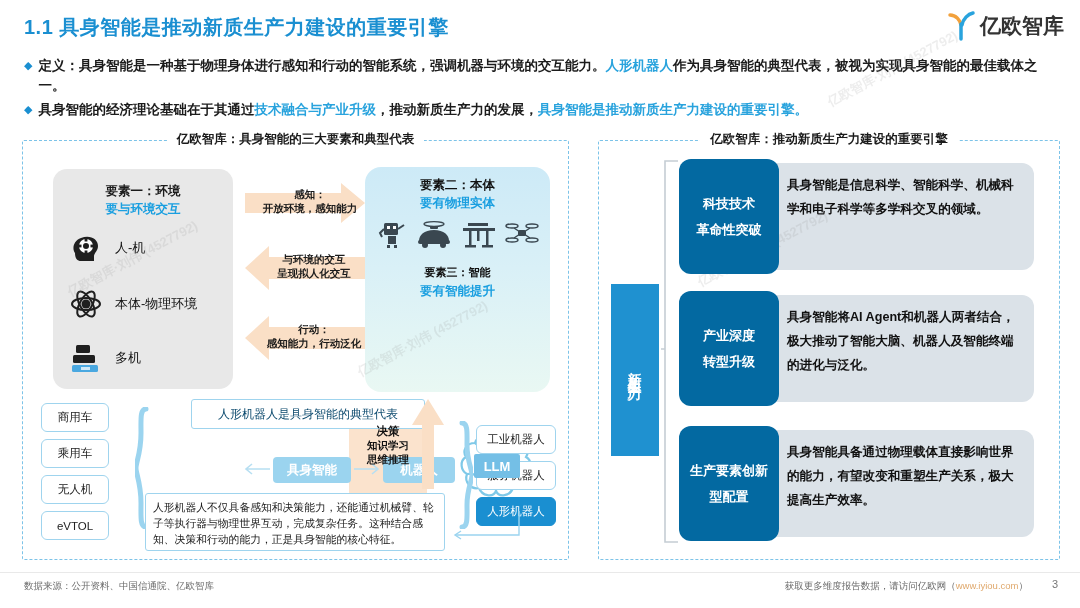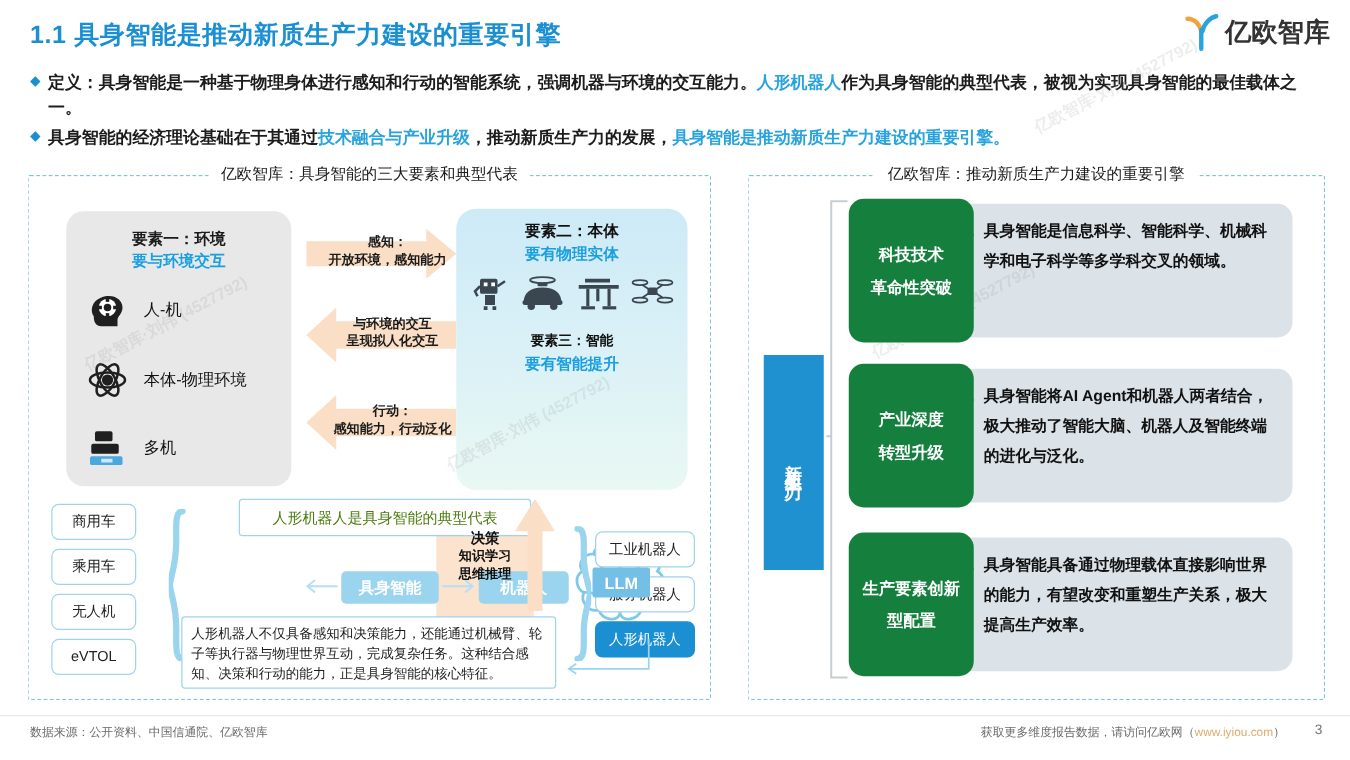--- a/index.html
+++ b/index.html
@@ -34,21 +34,21 @@
   }
   .btext{font-size:13.5px;line-height:20px;color:#1c1c1c;font-weight:bold;}
   .hl{color:#29a3dd;}
 
   
   .panel{
     position:absolute;border:1px dashed #7cc3e8;border-radius:2px;background:#fff;
   }
   .panel-cap{
     position:absolute;top:-10px;left:0;width:100%;text-align:center;
-    font-size:12.5px;font-weight:normal;color:#1b1b1b;
+    font-size:12.5px;font-weight:bold;color:#1b1b1b;
   }
   .panel-cap span{background:#fff;padding:0 10px;}
 
   #left-panel{left:22px;top:140px;width:545px;height:418px;}
   #right-panel{left:598px;top:140px;width:460px;height:418px;}
 
   
   .el1{
     position:absolute;left:30px;top:28px;width:180px;height:220px;
     background:#e8e8e8;border-radius:14px;
@@ -95,21 +95,21 @@
   }
   .brace-l{position:absolute;left:112px;top:266px;width:14px;height:118px;}
 
   .capbar{
     position:absolute;height:26px;border-radius:4px;background:#9bd4ef;color:#fff;
     display:flex;align-items:center;justify-content:center;font-size:12.5px;font-weight:bold;
   }
   .framebox{
     position:absolute;border:1px solid #9fd4ee;border-radius:3px;background:#fff;
   }
-  .framebox .t{font-size:12px;color:#4d7c0f;}
+  .framebox .t{font-size:12px;color:#0c4a6e;}
 
   .rbox{
     position:absolute;width:78px;height:27px;border:1px solid #9fd4ee;border-radius:6px;background:#fff;
     display:flex;align-items:center;justify-content:center;font-size:11.5px;color:#222;
   }
   .rbox.sel{background:#1a8fd1;border-color:#1a8fd1;color:#fff;}
 
   .desc{
     position:absolute;left:122px;top:352px;width:300px;height:58px;
     border:1px solid #9fd4ee;border-radius:3px;background:#fff;
@@ -120,21 +120,21 @@
   
   .vbar{
     position:absolute;left:12px;top:143px;width:48px;height:172px;background:#1f91d0;
     color:#fff;font-size:14px;font-weight:bold;
     display:flex;align-items:center;justify-content:center;
     writing-mode:vertical-rl;letter-spacing:4px;
   }
   .bracket{position:absolute;left:62px;top:18px;width:18px;height:385px;}
   .rowblk{position:absolute;left:80px;width:360px;height:115px;}
   .rowblk .key{
-    position:absolute;left:0;top:0;width:100px;height:115px;background:#15803d;border-radius:12px;
+    position:absolute;left:0;top:0;width:100px;height:115px;background:#0369a1;border-radius:12px;
     color:#fff;font-size:13px;font-weight:bold;line-height:26px;
     display:flex;flex-direction:column;align-items:center;justify-content:center;text-align:center;z-index:2;
   }
   .rowblk .val{
     position:absolute;left:60px;top:4px;width:295px;height:107px;background:#dbe2e8;border-radius:12px;
     box-sizing:border-box;padding:10px 12px 10px 48px;
     font-size:12.6px;line-height:24px;color:#111;font-weight:bold;
   }
   .rowblk .val .dot{position:absolute;left:36px;top:13px;font-size:12px;}
 

